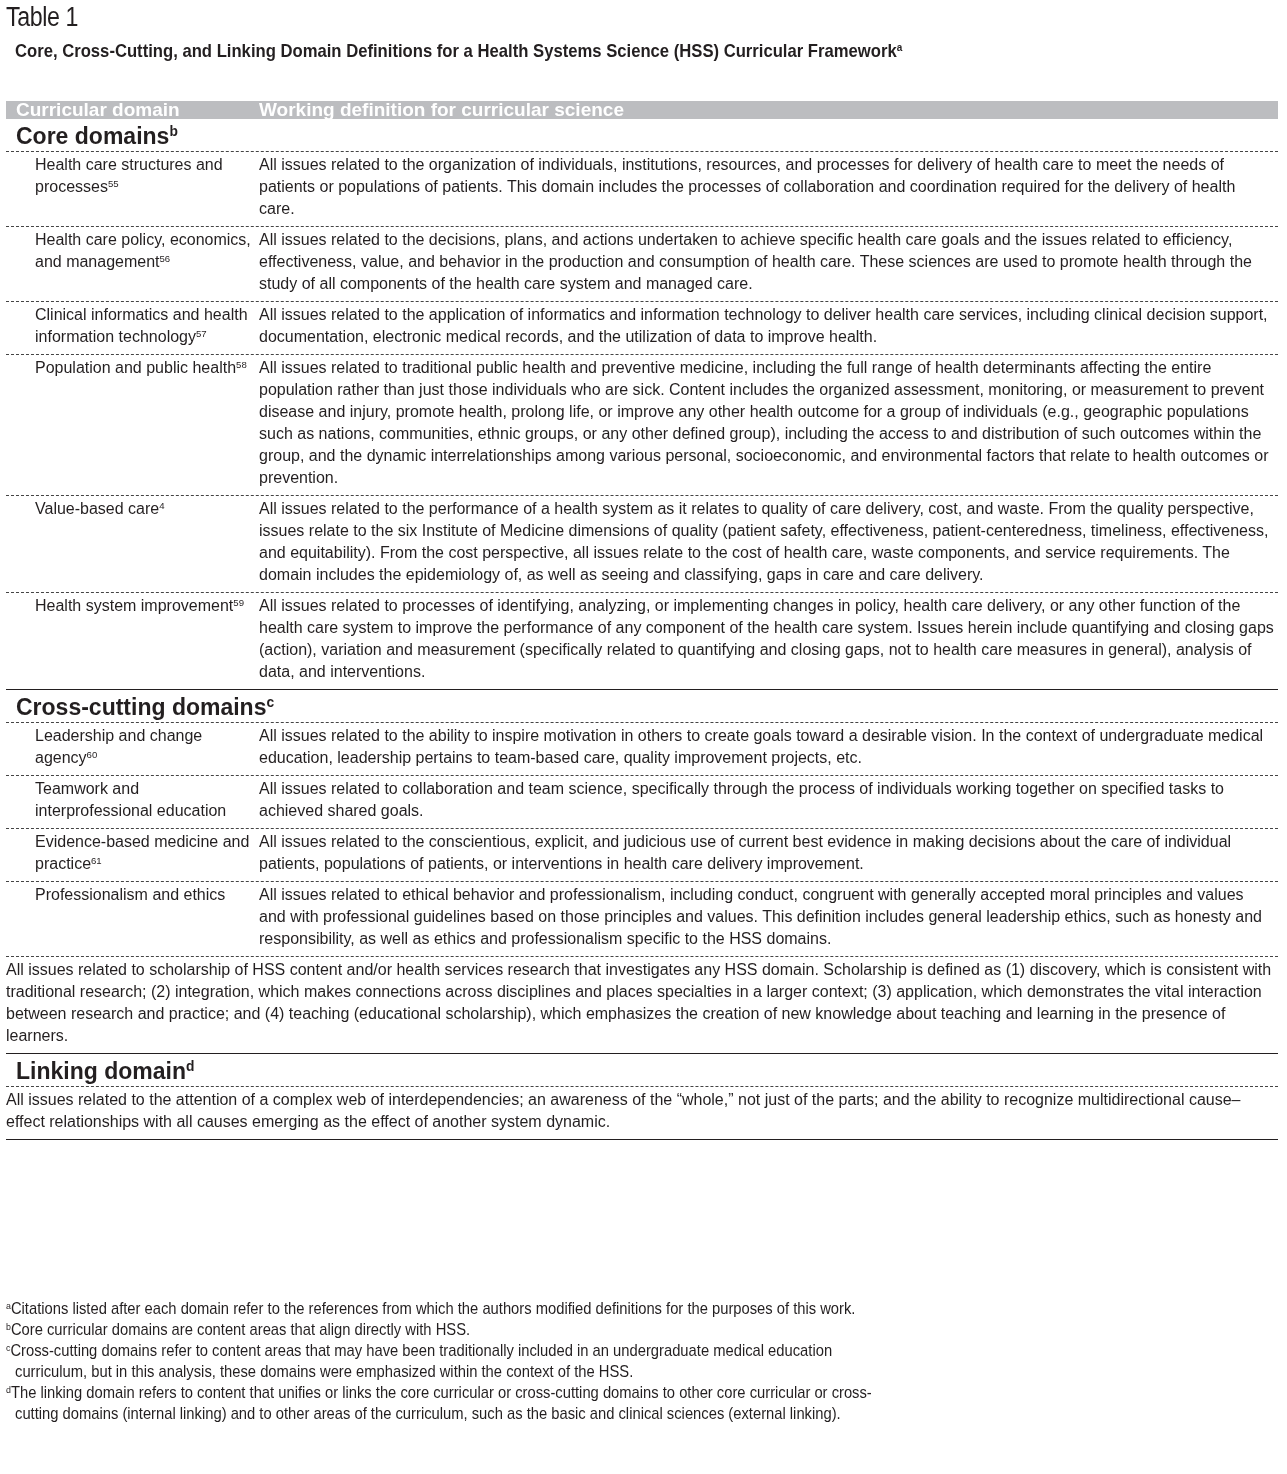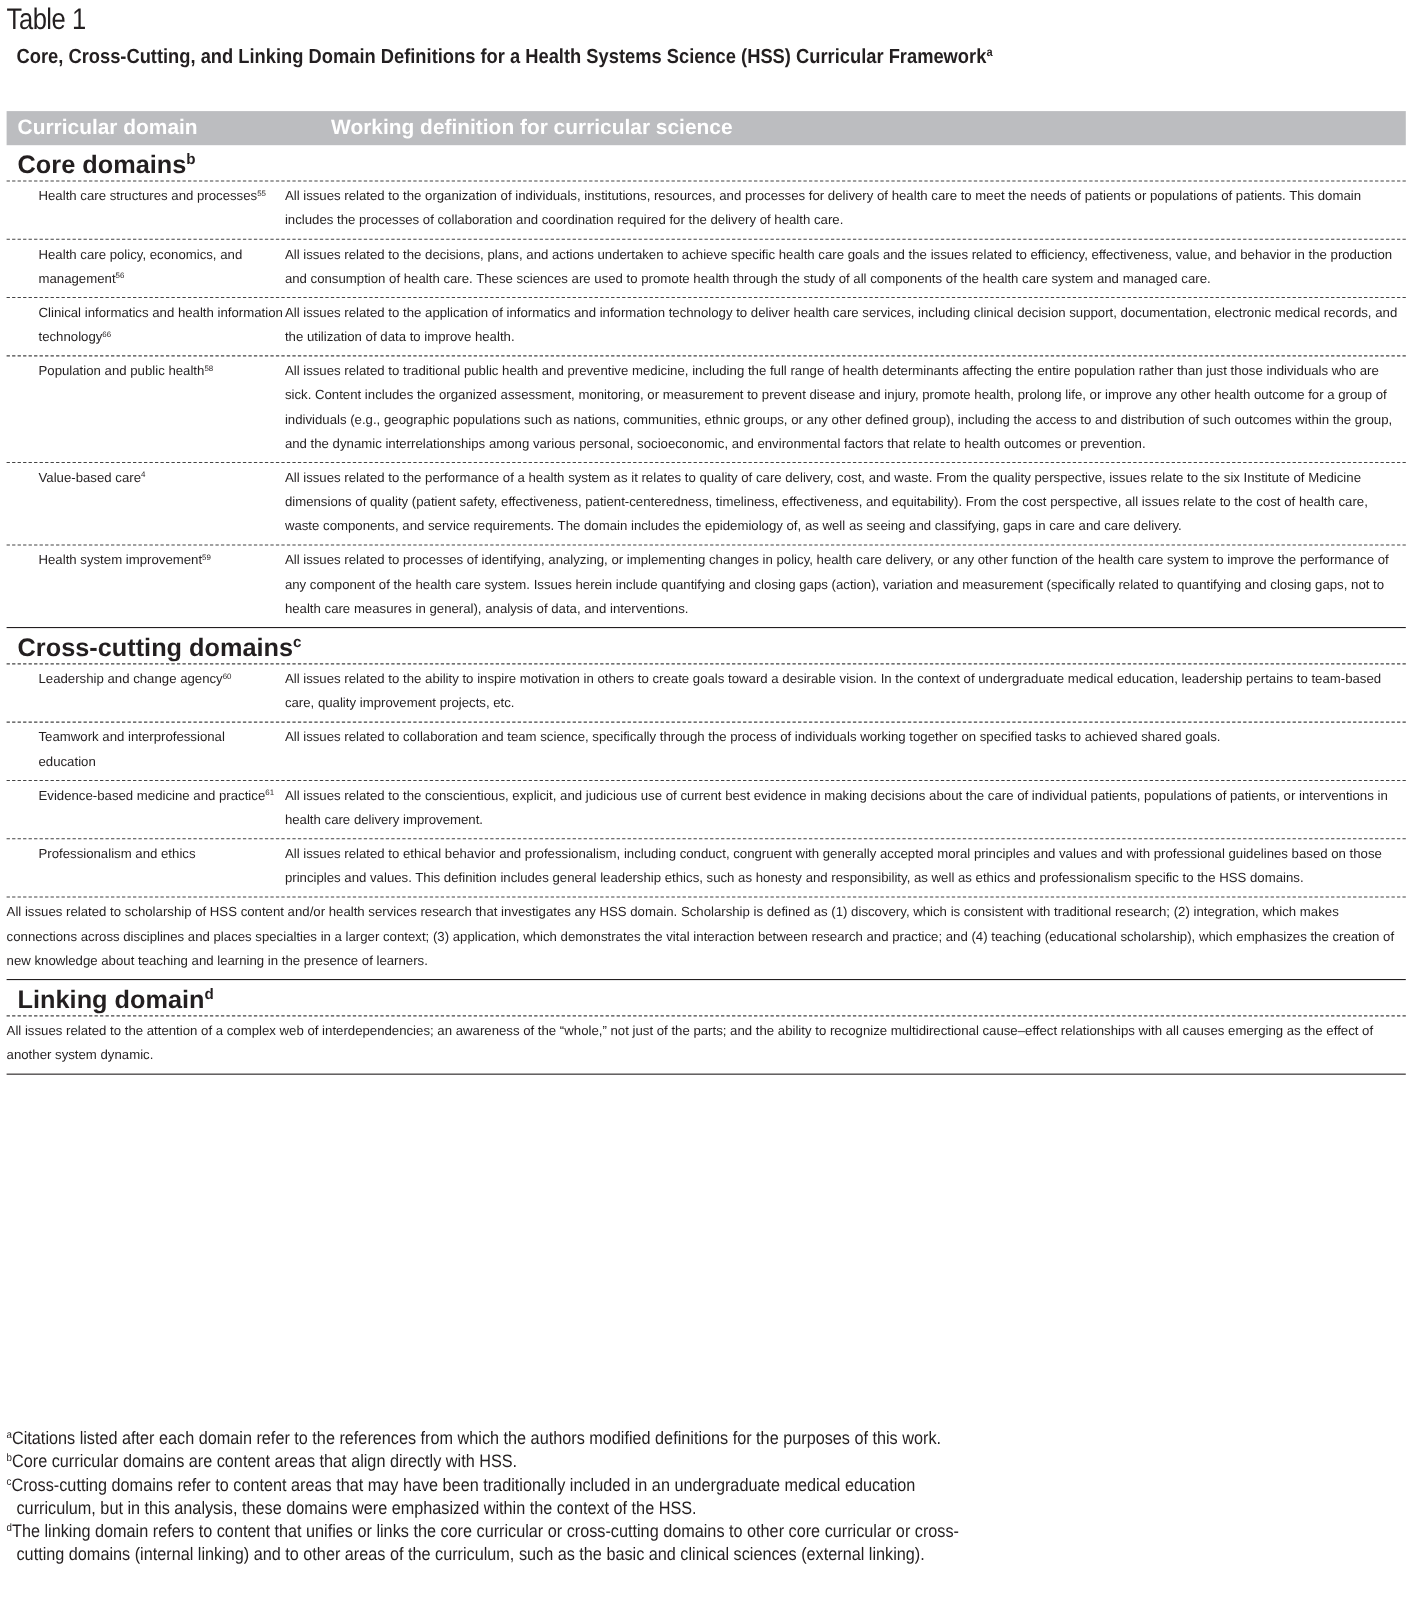--- a/index.html
+++ b/index.html
@@ -36,42 +36,41 @@
     vertical-align: 0.55em;
     line-height: 0;
   }
   .tbl {
     position: absolute;
     left: 6px; top: 101px;
     width: 1272px;
   }
   .hdr {
     background: #bcbdc0;
-    height: 31px;
+    height: 18px;
     display: flex;
     align-items: center;
     color: #ffffff;
     font-weight: bold;
     font-size: 19px;
-    gap: 42px;
   }
   .hdr .c1 { width: 253px; padding-left: 10px; box-sizing: border-box; }
   .hdr .c2 { flex: 1; padding-left: 0px; }
   .section {
     font-weight: bold;
     font-size: 23px;
     padding-left: 10px;
     height: 32px;
     line-height: 34px;
     border-bottom: 1px dashed #444;
   }
   .section.with-top { border-top: 1.5px solid #231f20; }
   .row {
     display: flex;
-    font-size: 12px;
+    font-size: 16px;
     line-height: 22px;
     padding-top: 2px;
     padding-bottom: 6px;
     border-bottom: 1px dashed #444;
   }
   .row.last-in-section { border-bottom: none; }
   .row .dom {
     width: 253px;
     padding-left: 29px;
     box-sizing: border-box;
@@ -110,21 +109,21 @@
       <div class="section"><span>Core domains</span><sup>b</sup></div>
       <div class="row">
         <div class="dom"><span>Health care structures and processes</span><sup>55</sup></div>
         <div class="def">All issues related to the organization of individuals, institutions, resources, and processes for delivery of health care to meet the needs of patients or populations of patients. This domain includes the processes of collaboration and coordination required for the delivery of health care.</div>
       </div>
       <div class="row">
         <div class="dom"><span>Health care policy, economics, and management</span><sup>56</sup></div>
         <div class="def">All issues related to the decisions, plans, and actions undertaken to achieve specific health care goals and the issues related to efficiency, effectiveness, value, and behavior in the production and consumption of health care. These sciences are used to promote health through the study of all components of the health care system and managed care.</div>
       </div>
       <div class="row">
-        <div class="dom"><span>Clinical informatics and health information technology</span><sup>66</sup></div>
+        <div class="dom"><span>Clinical informatics and health information technology</span><sup>57</sup></div>
         <div class="def">All issues related to the application of informatics and information technology to deliver health care services, including clinical decision support, documentation, electronic medical records, and the utilization of data to improve health.</div>
       </div>
       <div class="row">
         <div class="dom"><span>Population and public health</span><sup>58</sup></div>
         <div class="def">All issues related to traditional public health and preventive medicine, including the full range of health determinants affecting the entire population rather than just those individuals who are sick. Content includes the organized assessment, monitoring, or measurement to prevent disease and injury, promote health, prolong life, or improve any other health outcome for a group of individuals (e.g., geographic populations such as nations, communities, ethnic groups, or any other defined group), including the access to and distribution of such outcomes within the group, and the dynamic interrelationships among various personal, socioeconomic, and environmental factors that relate to health outcomes or prevention.</div>
       </div>
       <div class="row">
         <div class="dom"><span>Value-based care</span><sup>4</sup></div>
         <div class="def">All issues related to the performance of a health system as it relates to quality of care delivery, cost, and waste. From the quality perspective, issues relate to the six Institute of Medicine dimensions of quality (patient safety, effectiveness, patient-centeredness, timeliness, effectiveness, and equitability). From the cost perspective, all issues relate to the cost of health care, waste components, and service requirements. The domain includes the epidemiology of, as well as seeing and classifying, gaps in care and care delivery.</div>
       </div>

